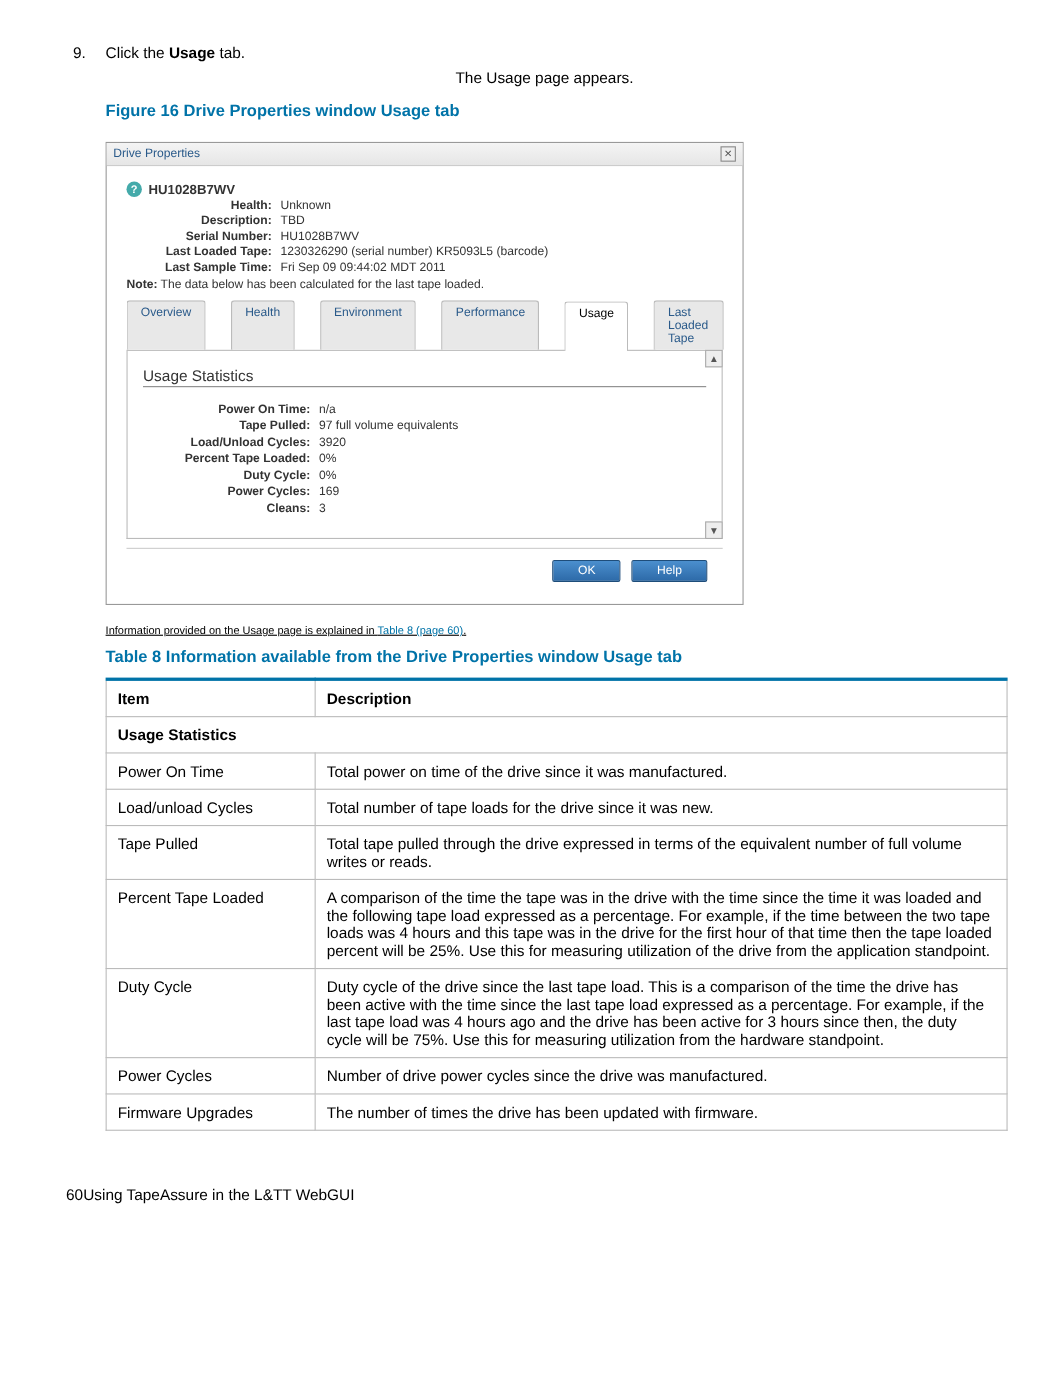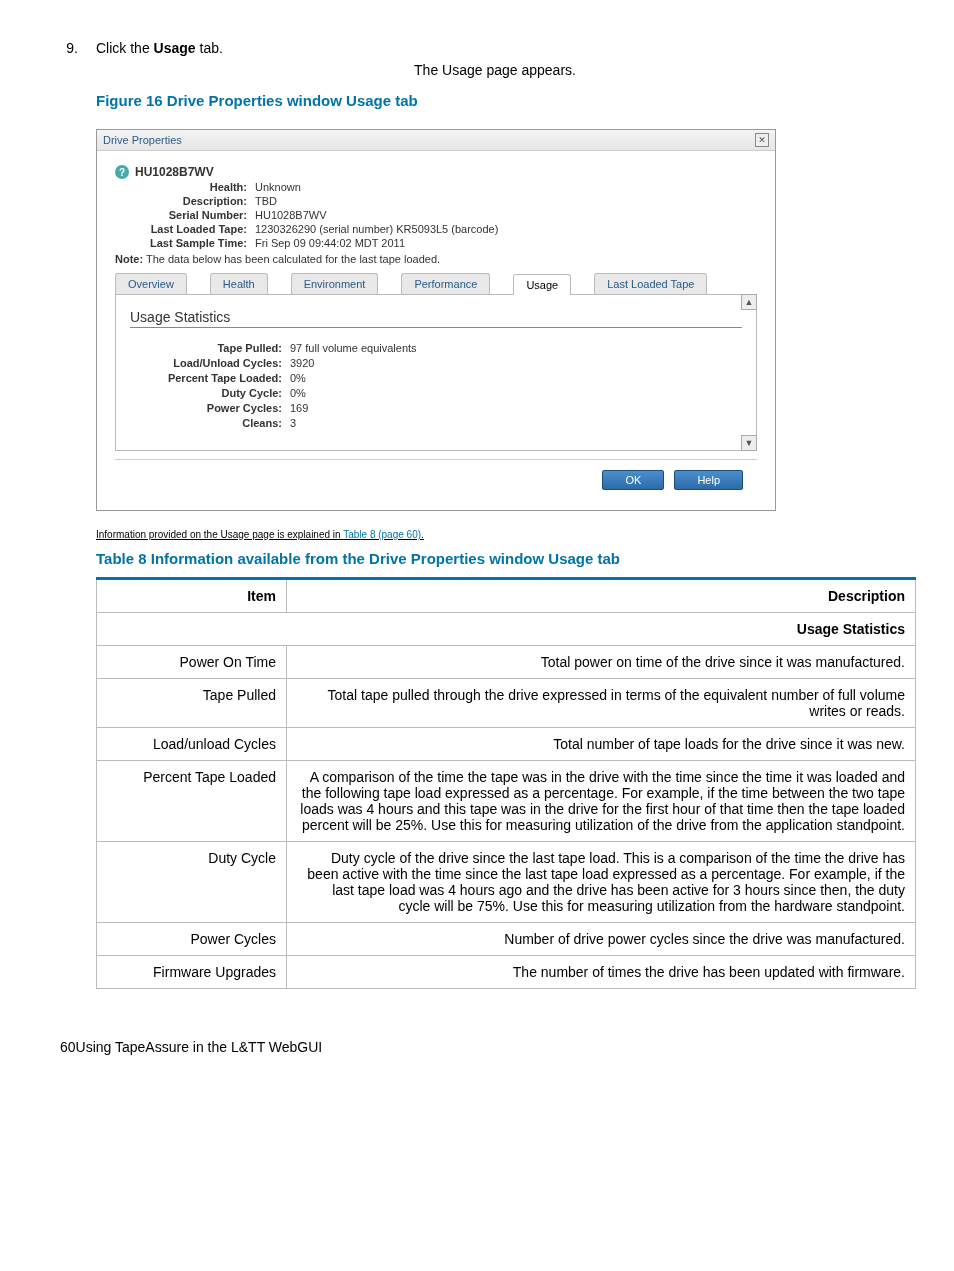--- a/index.html
+++ b/index.html
@@ -14,21 +14,21 @@
   }
   .step { display: flex; margin-bottom: 6px; }
   .step-num { width: 36px; text-align: right; padding-right: 18px; }
   .step-text { flex: 1; }
   .indent { margin-left: 36px; margin-bottom: 14px; text-align: center; }
   .fig-title { color: #0073a8; font-weight: bold; margin: 10px 0 20px 36px; font-size: 15px; }
 
   
   .shot {
     margin-left: 36px;
-    width: 680px;
+    width: 580px;
     border: 1px solid #999;
     background: #fff;
     font-family: Tahoma, Arial, sans-serif;
     font-size: 11px;
     color: #333;
   }
   .shot-header {
     background: linear-gradient(#f4f4f4,#e6e6e6);
     border-bottom: 1px solid #ccc;
     padding: 3px 6px;
@@ -105,21 +105,21 @@
   table.info {
     margin-left: 36px;
     border-collapse: collapse;
     width: 820px;
     border-top: 3px solid #0073a8;
     font-size: 14px;
   }
   table.info th, table.info td {
     border: 1px solid #bbb;
     padding: 8px 10px;
-    text-align: right;
+    text-align: left;
     vertical-align: top;
   }
   table.info th { font-weight: bold; }
   .section-row td { font-weight: bold; }
 
   .footer {
     margin-top: 50px;
     font-size: 14px;
     display: flex;
     gap: 0;
@@ -175,20 +175,24 @@
       <div class="tab">Health</div>
       <div class="tab">Environment</div>
       <div class="tab">Performance</div>
       <div class="tab active">Usage</div>
       <div class="tab">Last Loaded Tape</div>
     </div>
     <div class="stats-area">
       <div class="scroll-top">▲</div>
       <div class="stats-title">Usage Statistics</div>
       <div class="stat-row">
+          <div class="stat-label">Power On Time:</div>
+          <div class="stat-value">n/a</div>
+        </div>
+      <div class="stat-row">
           <div class="stat-label">Tape Pulled:</div>
           <div class="stat-value">97 full volume equivalents</div>
         </div>
       <div class="stat-row">
           <div class="stat-label">Load/Unload Cycles:</div>
           <div class="stat-value">3920</div>
         </div>
       <div class="stat-row">
           <div class="stat-label">Percent Tape Loaded:</div>
           <div class="stat-value">0%</div>
@@ -230,26 +234,26 @@
   </thead>
   <tbody>
     <tr class="section-row">
         <td colspan="2">Usage Statistics</td>
       </tr>
     <tr>
         <td>Power On Time</td>
         <td>Total power on time of the drive since it was manufactured.</td>
       </tr>
     <tr>
+        <td>Load/unload Cycles</td>
+        <td>Total number of tape loads for the drive since it was new.</td>
+      </tr>
+    <tr>
         <td>Tape Pulled</td>
         <td>Total tape pulled through the drive expressed in terms of the equivalent number of full volume writes or reads.</td>
-      </tr>
-    <tr>
-        <td>Load/unload Cycles</td>
-        <td>Total number of tape loads for the drive since it was new.</td>
       </tr>
     <tr>
         <td>Percent Tape Loaded</td>
         <td>A comparison of the time the tape was in the drive with the time since the time it was loaded and the following tape load expressed as a percentage. For example, if the time between the two tape loads was 4 hours and this tape was in the drive for the first hour of that time then the tape loaded percent will be 25%. Use this for measuring utilization of the drive from the application standpoint.</td>
       </tr>
     <tr>
         <td>Duty Cycle</td>
         <td>Duty cycle of the drive since the last tape load. This is a comparison of the time the drive has been active with the time since the last tape load expressed as a percentage. For example, if the last tape load was 4 hours ago and the drive has been active for 3 hours since then, the duty cycle will be 75%. Use this for measuring utilization from the hardware standpoint.</td>
       </tr>
     <tr>

